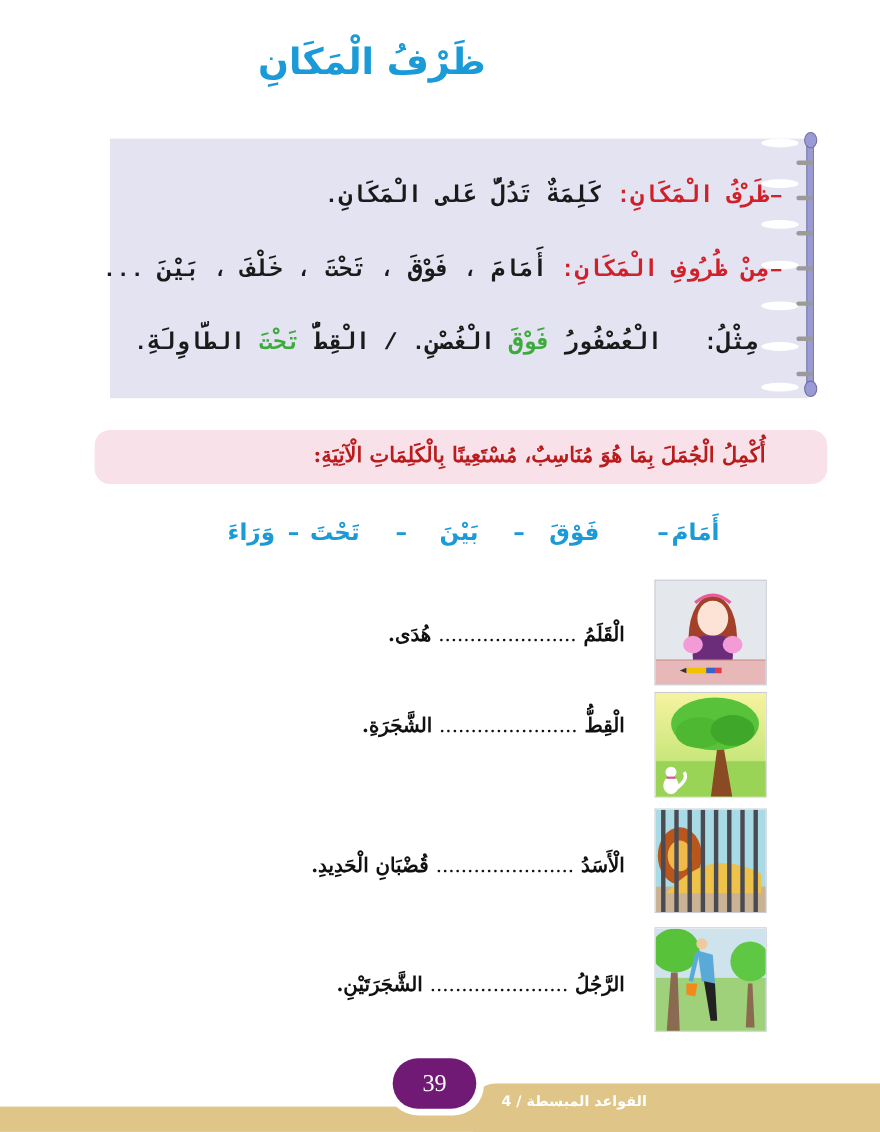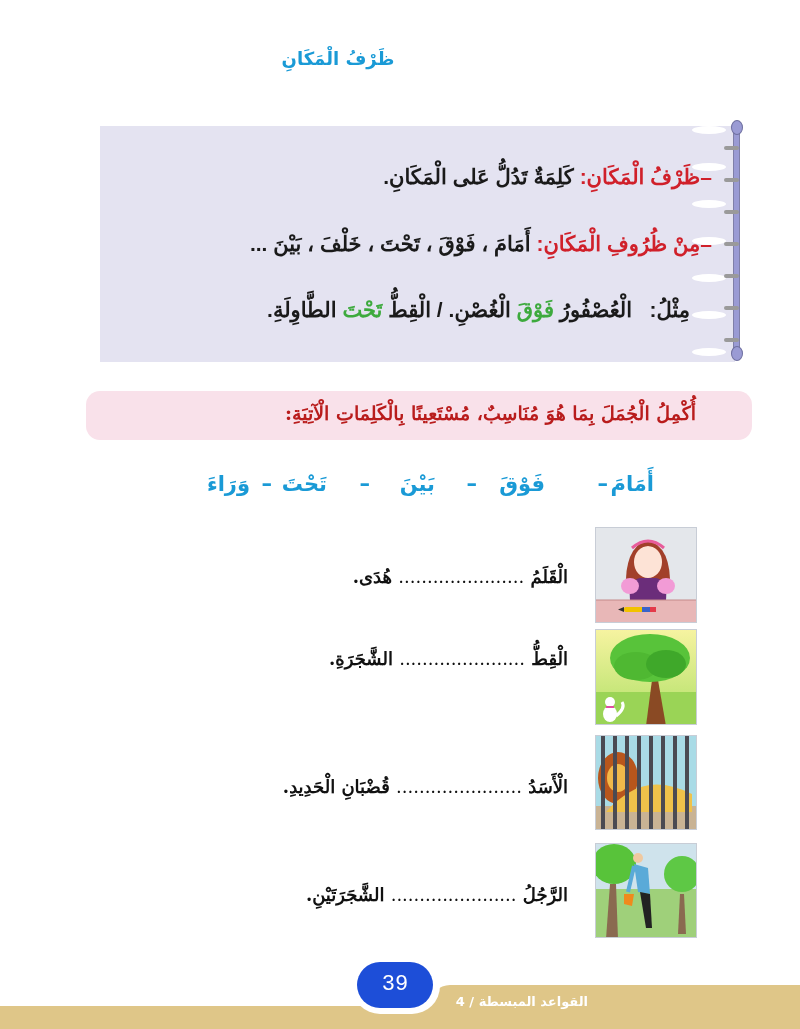--- a/index.html
+++ b/index.html
@@ -1,22 +1,22 @@
 <!DOCTYPE html>
 <html><head>
   <meta charset="utf-8">
   <style>
     * { box-sizing: border-box; margin: 0; padding: 0; }
     html, body { width: 800px; height: 1029px; background: #ffffff; overflow: hidden; }
     body { position: relative; font-family: "DejaVu Sans", sans-serif; }
 
     .title {
-      position: absolute; left: 0; top: 48px; width: 676px;
+      position: absolute; left: 0; top: 36px; width: 676px;
       text-align: center; direction: rtl;
-      color: #1a9ad6; font-size: 18px; font-weight: bold;
+      color: #1a9ad6; font-size: 33px; font-weight: bold;
       font-family: "DejaVu Sans", sans-serif;
     }
 
     
     .def-box {
       position: absolute; left: 100px; top: 126px; width: 635px; height: 236px;
       background: #e4e3f1;
     }
     .pegs { position: absolute; left: 692px; top: 126px; width: 44px; height: 236px; }
     .peg {
@@ -32,21 +32,21 @@
       background: #9a9bd4; border: 1px solid #6f70a0;
     }
     .rod-tick {
       position: absolute; left: 724px; width: 15px; height: 4px; border-radius: 2px;
       background: #9a9a9a;
     }
 
     .def-line {
       position: absolute; right: 88px; direction: rtl; white-space: nowrap;
       font-size: 21px; font-weight: bold; color: #1a1a1a;
-      font-family: Liberation Sans, sans-serif;
+      font-family: Liberation Mono, monospace;
     }
     .red { color: #d0202a; }
     .green { color: #3daa3d; }
 
     
     .banner {
       position: absolute; left: 86px; top: 391px; width: 666px; height: 49px;
       background: #f9e1ea; border-radius: 14px;
     }
     .banner-text {
@@ -81,22 +81,22 @@
     .footer-right {
       position: absolute; left: 430px; top: 985px; width: 370px; height: 44px; background: #dfc688;
       border-top-left-radius: 20px;
     }
     .footer-notch {
       position: absolute; left: 352px; top: 958px; width: 88px; height: 56px; border-radius: 28px;
       background: #ffffff;
     }
     .page-badge {
       position: absolute; left: 357px; top: 962px; width: 76px; height: 46px; border-radius: 23px;
-      background: #1d4ed8; color: #ffffff; font-size: 22px; text-align: center; line-height: 46px;
-      font-family: Liberation Mono, monospace;
+      background: #701a75; color: #ffffff; font-size: 22px; text-align: center; line-height: 46px;
+      font-family: Liberation Serif, serif;
     }
     .footer-text {
       position: absolute; right: 212px; top: 994px; direction: rtl; white-space: nowrap;
       color: #ffffff; font-size: 13px; font-weight: bold;
       font-family: "DejaVu Sans", sans-serif;
     }
   </style>
 </head>
 <body>
 

